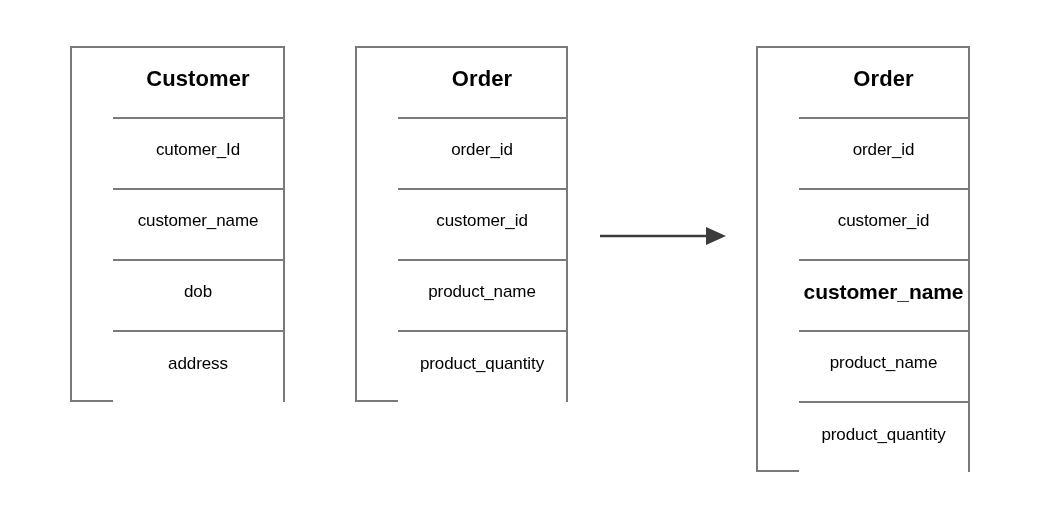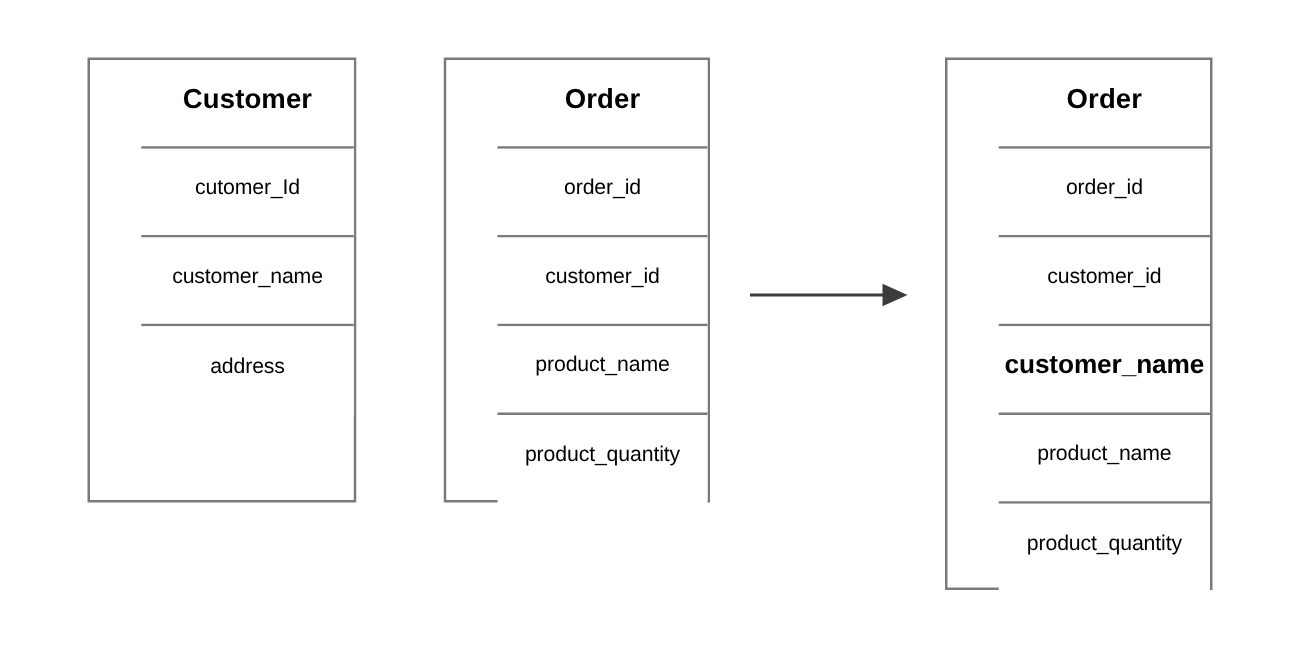--- a/index.html
+++ b/index.html
@@ -84,20 +84,23 @@
     <div class="entity-row header-row">
       <span class="row-label">Customer</span>
     </div>
     <div class="entity-row field-row">
       <span class="row-label">cutomer_Id</span>
     </div>
     <div class="entity-row field-row">
       <span class="row-label">customer_name</span>
     </div>
     <div class="entity-row field-row">
+      <span class="row-label">dob</span>
+    </div>
+    <div class="entity-row field-row">
       <span class="row-label">address</span>
     </div>
   </div>
 
   <div class="entity-table" id="table-order-before">
     <div class="entity-row header-row">
       <span class="row-label">Order</span>
     </div>
     <div class="entity-row field-row">
       <span class="row-label">order_id</span>

